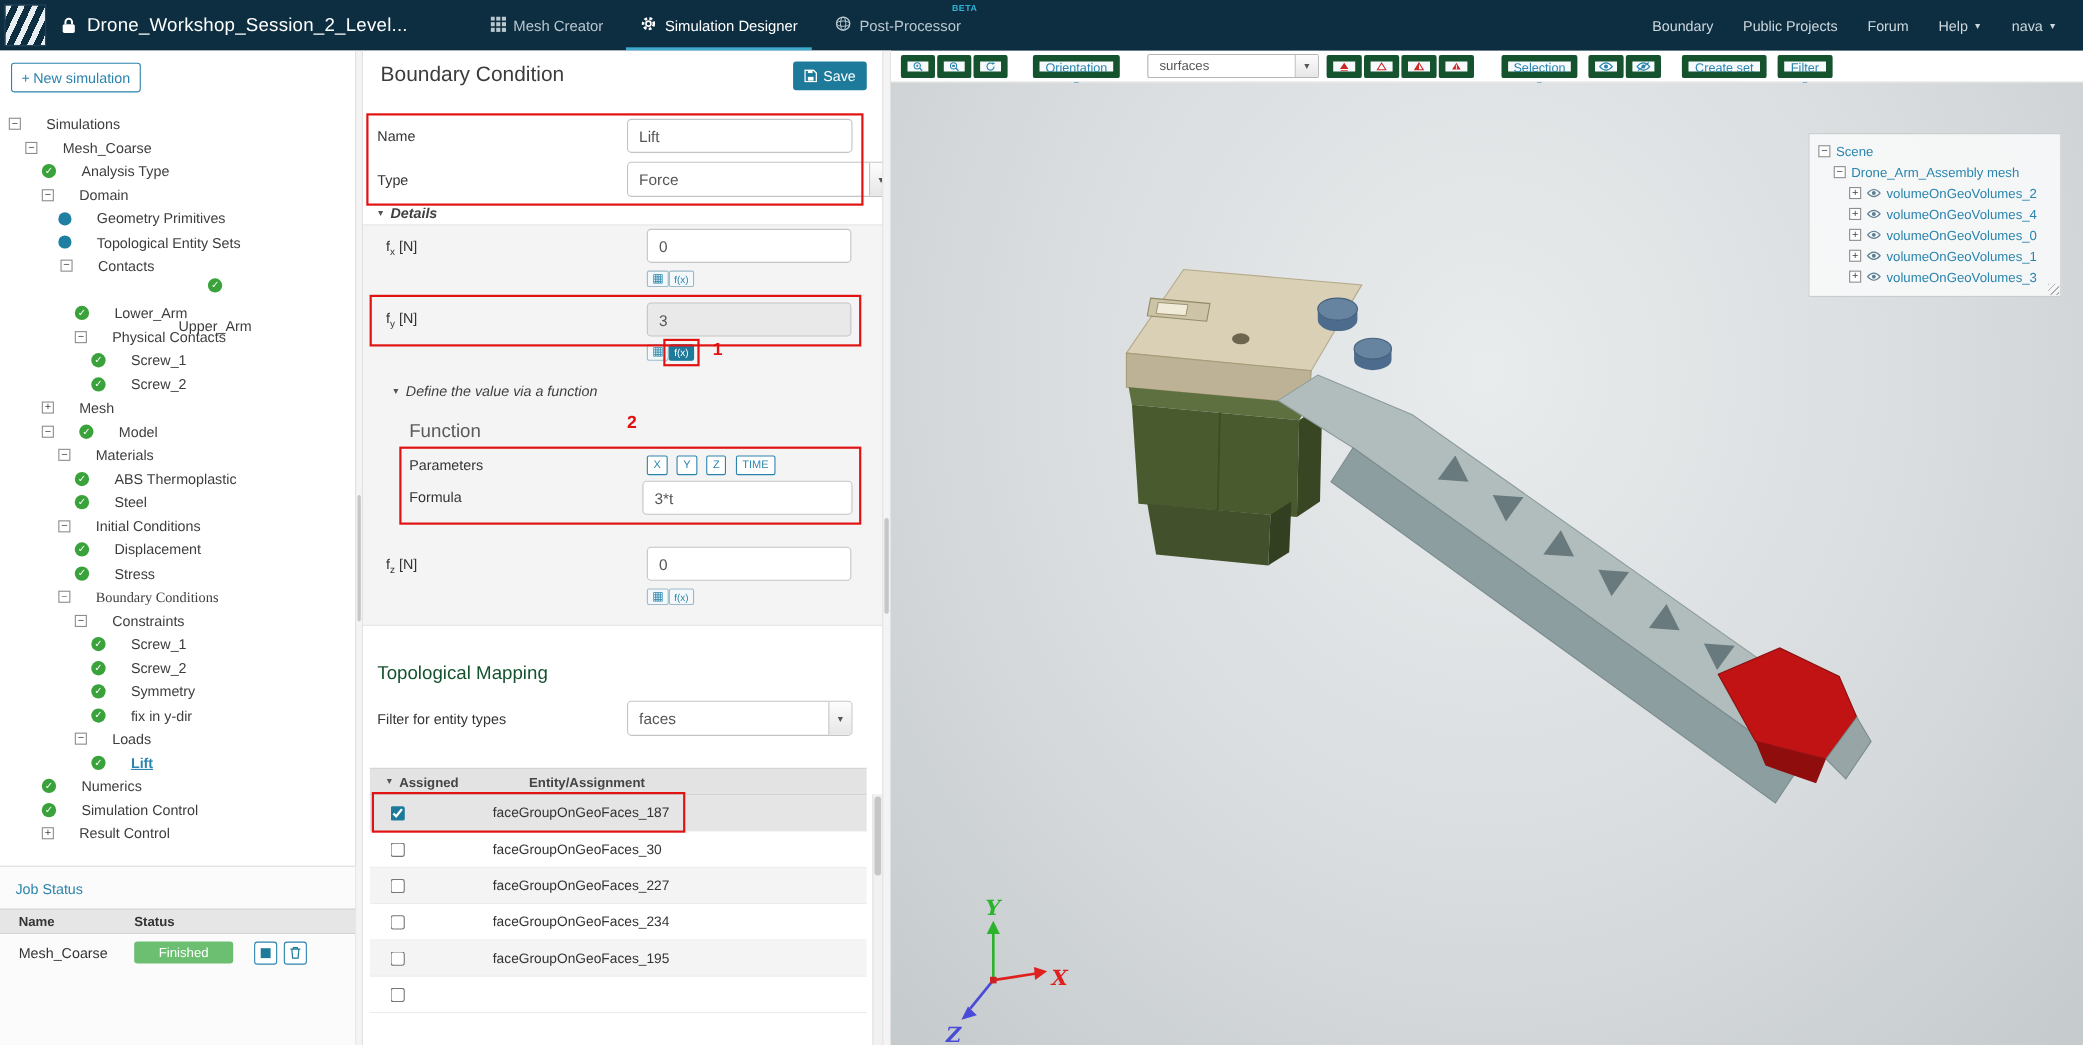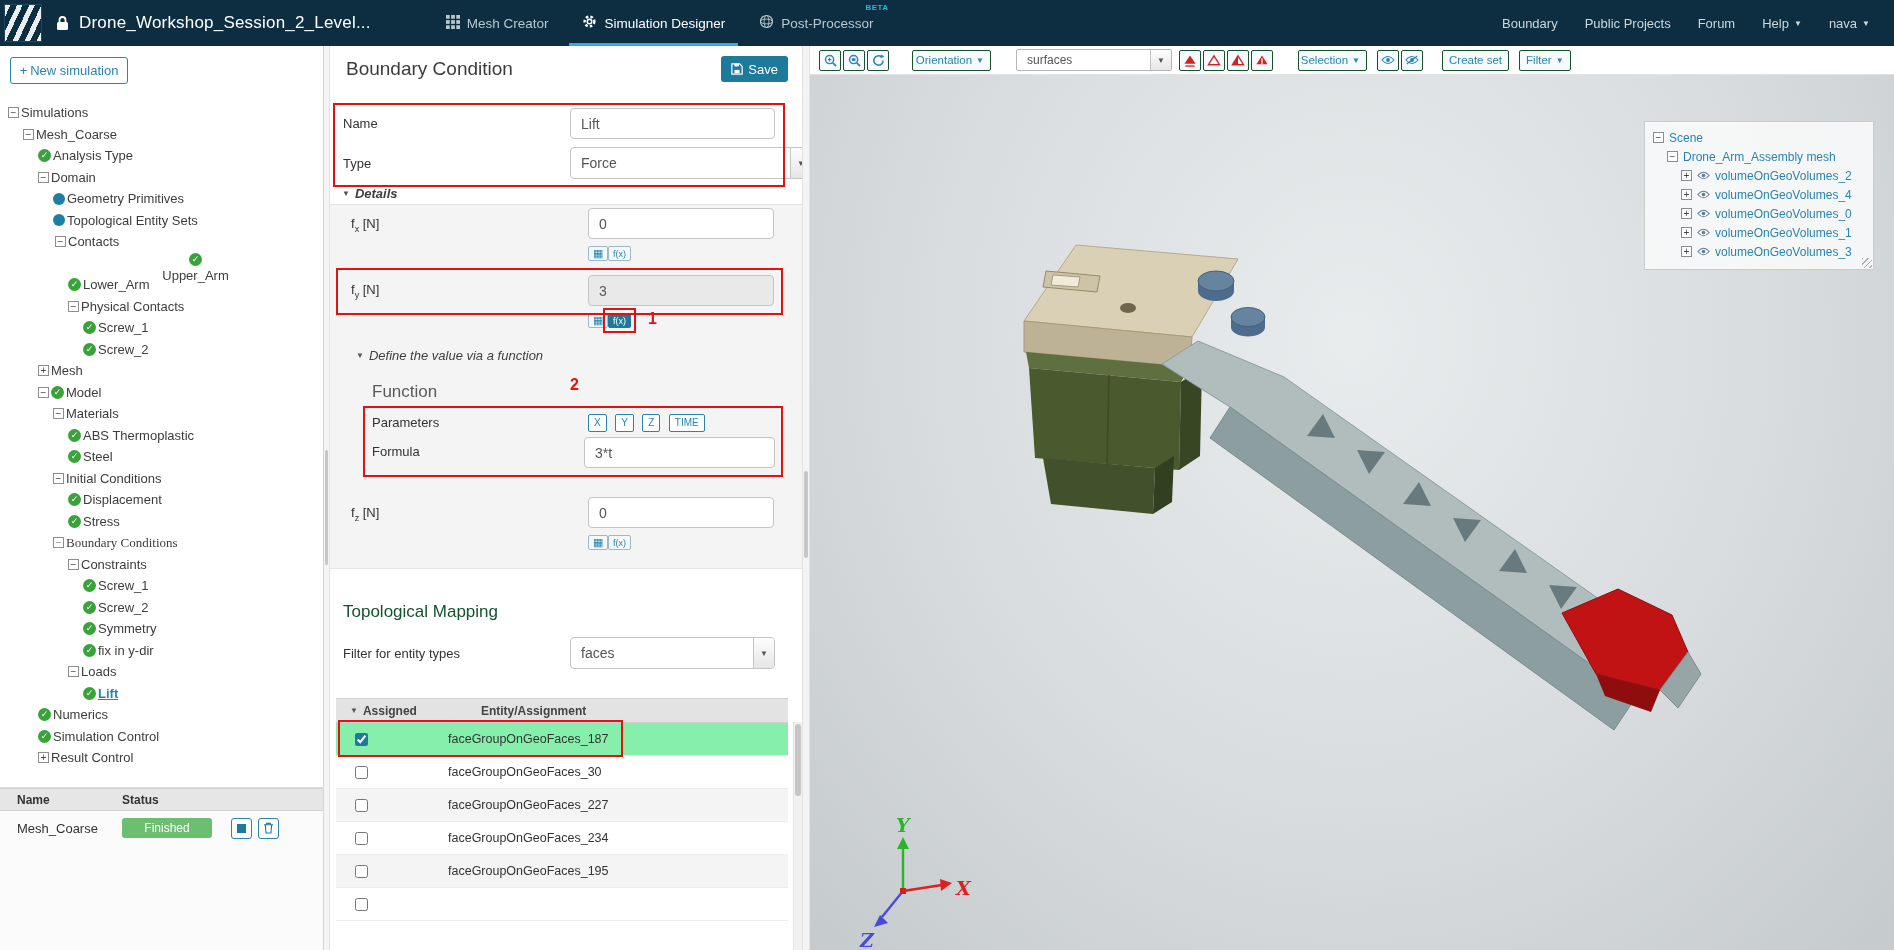--- a/index.html
+++ b/index.html
@@ -23,21 +23,21 @@
   
   .body { flex:1; display:flex; min-height:0; }
   .sidebar { width:324px; border-right:1px solid #d5d5d5; display:flex; flex-direction:column; background:#fff; position:relative; }
   .vscroll { width:6px; background:#f4f4f4; border-right:1px solid #e2e2e2; position:relative; flex:0 0 6px; }
   .vscroll.sb2 { flex:0 0 8px; width:8px; border-left:1px solid #e2e2e2; }
   .vthumb { position:absolute; left:1px; right:1px; background:#c6c6c6; border-radius:3px; }
 
   
   .new-sim-btn { margin:11px 0 0 10px; width:118px; height:27px; border:1px solid #2a84ad; border-radius:3px; background:#fff; color:#2a84ad; font-size:13px; display:flex; align-items:center; justify-content:center; gap:3px; cursor:pointer; font-family:inherit; }
   .tree { flex:1; overflow:hidden; padding-top:18px; font-size:13px; color:#3d3d3d; }
-  .tree-row { height:21.5px; display:flex; align-items:center; gap:2px; white-space:nowrap; cursor:pointer; }
+  .tree-row { height:21.5px; display:flex; align-items:center; gap:23px; white-space:nowrap; cursor:pointer; }
   .ti { flex:0 0 auto; display:inline-block; }
   .ti-minus,.ti-plus { width:11px; height:11px; border:1px solid #8d8d8d; background:#fff; font-size:10px; line-height:9px; text-align:center; color:#444; }
   .ti-minus::before { content:"−"; } .ti-plus::before { content:"+"; }
   .ti-check { width:13px; height:13px; border-radius:50%; background:#3aa23a; color:#fff; font-size:9px; line-height:13px; text-align:center; }
   .ti-check::before { content:"✓"; }
   .ti-dot { width:12px; height:12px; border-radius:50%; background:#1f7fa3; }
   .tree-row.selected .tree-label { color:#2a84ad; font-weight:bold; text-decoration:underline; }
 
   .job { flex:0 0 163px; border-top:1px solid #dcdcdc; background:#fbfbfb; }
   .job-title { color:#2a84ad; font-size:13px; padding:13px 14px 10px; }
@@ -72,33 +72,33 @@
   .grid-glyph { font-size:11px; line-height:11px; }
   .fn-title { font-size:17px; color:#5a5a5a; }
   .chip { height:18px; border:1px solid #2a84ad; color:#2a84ad; background:#fff; border-radius:2px; font-size:10px; padding:0 5px; display:inline-flex; align-items:center; margin-right:4px; cursor:pointer; }
   .topo-title { font-size:17px; color:#14532d; }
   .assign-table { left:6px; top:652px; width:452px; height:252px; overflow:hidden; border-top:1px solid #d2d2d2; }
   .at-head { height:24px; background:#e3e3e3; display:flex; align-items:center; font-size:12px; font-weight:bold; color:#444; border-bottom:1px solid #cfcfcf; }
   .at-head .tri { margin-left:14px; margin-right:5px; }
   .at-col2 { margin-left:64px; }
   .at-row { height:33px; display:flex; align-items:center; border-bottom:1px solid #ececec; font-size:12.5px; color:#333; background:#fff; }
   .at-row.alt { background:#f4f4f4; }
-  .at-row.hl { background:#86efac; }
+  .at-row.hl { background:#e5e5e5; }
   .at-row input[type=checkbox] { margin-left:19px; width:13px; height:13px; accent-color:#1d7a9b; }
   .at-label { margin-left:80px; }
   .at-scroll { position:absolute; right:0; top:676px; width:9px; height:228px; background:#f1f1f1; border-left:1px solid #e3e3e3; }
   .at-scroll .vthumb { top:2px; height:72px; }
   .anno { position:absolute; border:2px solid #e11212; pointer-events:none; z-index:5; }
   .anno-num { position:absolute; color:#e11212; font-weight:bold; font-size:16px; z-index:5; }
 
   
   .viewport { flex:1; display:flex; flex-direction:column; min-width:0; }
   .vp-toolbar { height:29px; background:#fff; border-bottom:1px solid #e2e2e2; display:flex; align-items:center; padding-left:9px; }
   .btn-group { display:flex; gap:2px; }
-  .tbtn { height:21px; min-width:22px; border:1px solid #14532d; background:#f6fafc; border-radius:2px; color:#2a84ad; font-size:11.5px; display:flex; align-items:center; justify-content:flex-end; padding:0 6px; gap:4px; cursor:pointer; font-family:inherit; }
+  .tbtn { height:21px; min-width:22px; border:6px solid #14532d; background:#f6fafc; border-radius:2px; color:#2a84ad; font-size:11.5px; display:flex; align-items:center; justify-content:space-between; padding:0 6px; gap:4px; cursor:pointer; font-family:inherit;flex-direction:column; }
   .tbtn.icon-only { padding:0 3px; }
   .vp-combo { height:22px; width:156px; border:1px solid #b5b5b5; border-radius:2px; background:#fff; display:flex; align-items:center; font-size:12px; color:#444; cursor:pointer; }
   .vp-combo .combo-value { font-size:12px; }
   .vp-canvas { flex:1; position:relative; background:radial-gradient(ellipse at 50% 30%, #e9eced 0%, #d8dcde 55%, #c5cacd 100%); overflow:hidden; }
   .model { position:absolute; inset:0; width:100%; height:100%; }
 
   .scene-tree { position:absolute; top:46px; right:20px; width:230px; background:rgba(249,250,250,.88); border:1px solid #c8cccd; padding:6px 8px 8px; font-size:12px; color:#2a84ad; }
   .st-row { height:19px; display:flex; align-items:center; gap:5px; white-space:nowrap; cursor:pointer; }
   .st-row.ind1 { padding-left:14px; } .st-row.ind2 { padding-left:28px; }
   .box-ic { width:11px; height:11px; border:1px solid #8d8d8d; background:#fff; font-size:10px; line-height:9px; text-align:center; color:#444; flex:0 0 auto; }
@@ -306,20 +306,21 @@
             <span class="ti ti-check"></span>
             <span class="tree-label">Simulation Control</span>
           </div>
           <div class="tree-row" style="padding-left: 38px;">
             <span class="ti ti-plus"></span>
             <span class="tree-label">Result Control</span>
           </div>
         </div>
 
       <div class="job">
+        <div class="job-title">Job Status</div>
         <div class="job-head">
           <span class="jh-name">Name</span>
           <span>Status</span>
         </div>
         <div class="job-row">
           <span class="jr-name">Mesh_Coarse</span>
           <span class="badge">Finished</span>
           <button class="job-btn b1">
               <span class="stop-sq"></span>
             </button>

